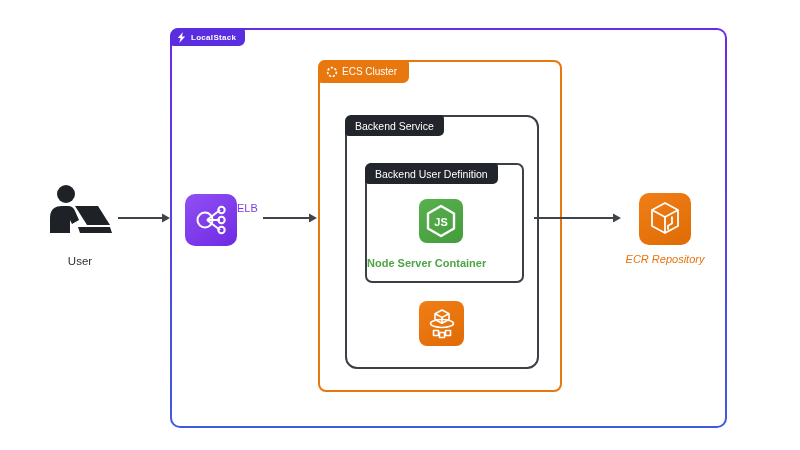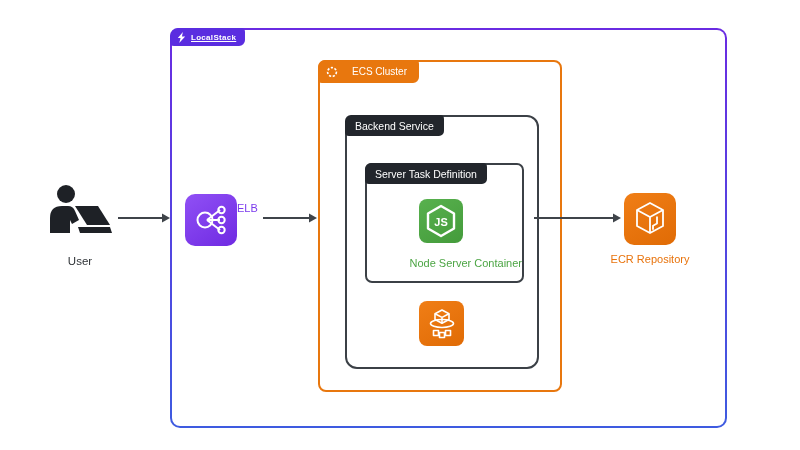--- a/index.html
+++ b/index.html
@@ -8,51 +8,51 @@
 
   
   .arrows-svg{position:absolute;left:0;top:0;width:800px;height:450px;z-index:6;pointer-events:none;}
 
   
   .ls-box{position:absolute;left:170px;top:28px;width:557px;height:400px;
           background:linear-gradient(180deg,#6A2BE2 0%,#3E5BE0 100%);border-radius:10px;z-index:1;}
   .ls-inner{position:absolute;inset:2px;background:#ffffff;border-radius:8px;}
   .ls-badge{position:absolute;left:0;top:0;height:18px;background:#5A2DE0;color:#fff;
             display:inline-flex;align-items:center;gap:4px;padding:0 9px 0 6px;
-            border-radius:8px 4px 6px 4px;font-size:8px;font-weight:bold;letter-spacing:.3px;z-index:4;text-decoration:underline;}
+            border-radius:8px 4px 6px 4px;font-size:8px;font-weight:bold;letter-spacing:.3px;z-index:4;}
 
   
   .group-badge{position:absolute;left:-2px;top:-2px;color:#fff;display:inline-flex;
                align-items:center;white-space:nowrap;z-index:3;}
   .ecs-cluster{position:absolute;left:148px;top:32px;width:240px;height:328px;
                border:2px solid #E8770E;border-radius:8px;}
-  .cluster-badge{height:23px;background:#E8770E;gap:14px;padding:0 12px 0 8px;
+  .cluster-badge{height:23px;background:#E8770E;gap:4px;padding:0 12px 0 8px;
                  border-radius:7px 4px 6px 4px;font-size:10px;}
   .svc-box{position:absolute;left:25px;top:53px;width:190px;height:250px;
            border:2px solid #3B4046;border-radius:12px;}
   .dark-badge{background:#22262C;height:21px;padding:0 10px;border-radius:6px 4px 5px 4px;
               font-size:10.5px;}
   .task-box{position:absolute;left:18px;top:46px;width:155px;height:116px;
             border:2px solid #3B4046;border-radius:7px;}
 
   
   .aws-icon{display:flex;align-items:center;justify-content:center;flex:none;}
   .node-icon{position:absolute;left:52px;top:34px;width:44px;height:44px;border-radius:8px;
              background:linear-gradient(150deg,#58B14E,#449B3B);justify-content:center;}
-  .node-label{position:absolute;left:0;right:0;bottom:12px;text-align:right;color:#4CA544;
-              font-size:11px;}
+  .node-label{position:absolute;left:0;right:0;bottom:12px;text-align:left;color:#4CA544;
+              font-size:11px;font-weight:bold;}
   .ecs-icon{position:absolute;left:72px;top:184px;width:45px;height:45px;border-radius:8px;
             background:linear-gradient(150deg,#F07E16,#E06B05);}
   .elb-node{position:absolute;left:15px;top:166px;width:100px;display:flex;
             }
   .elb-icon{width:52px;height:52px;border-radius:10px;
             background:linear-gradient(145deg,#9050F5,#6F2AE2);}
   .elb-label{margin-top:8px;font-size:11px;color:#7B3AED;font-weight:500;}
-  .ecr-node{position:absolute;left:415px;top:165px;width:130px;display:flex;
-            flex-direction:column;align-items:center;}
+  .ecr-node{position:absolute;left:430px;top:165px;width:130px;display:flex;
+            flex-direction:column;align-items:center;font-style:italic;}
   .ecr-icon{width:52px;height:52px;border-radius:10px;
             background:linear-gradient(150deg,#F07E16,#E06B05);}
   .ecr-label{margin-top:8px;font-size:11px;color:#E8730C;font-weight:500;white-space:nowrap;}
 
   .user-node{position:absolute;left:30px;top:185px;width:100px;display:flex;
              flex-direction:column;align-items:center;z-index:2;}
   .user-label{margin-top:20px;font-size:11.5px;color:#2F3337;}
 </style>
 </head>
 <body>
@@ -125,21 +125,21 @@
         <span>ECS Cluster</span>
       </div>
 
       <div class="svc-box">
         <div class="group-badge dark-badge">
           <span>Backend Service</span>
         </div>
 
         <div class="task-box">
           <div class="group-badge dark-badge">
-            <span>Server Task Definition</span>
+            <span>Backend User Definition</span>
           </div>
 
           <span class="aws-icon node-icon">
             <svg width="44" height="44" viewBox="0 0 44 44">
               <polygon points="22,7 35,14.5 35,29.5 22,37 9,29.5 9,14.5" fill="none" stroke="#ffffff" stroke-width="2.4" stroke-linejoin="round"></polygon>
               <text x="22" y="26.5" text-anchor="middle" font-family="Liberation Sans, sans-serif" font-size="11" font-weight="bold" fill="#ffffff">JS</text>
             </svg>
           </span>
           <span class="node-label">Node Server Container</span>
         </div>

